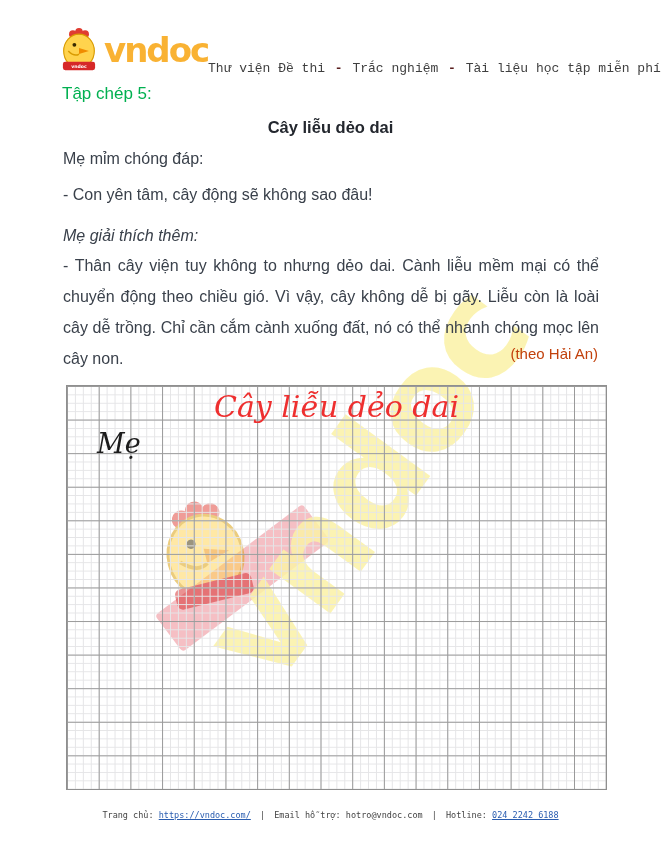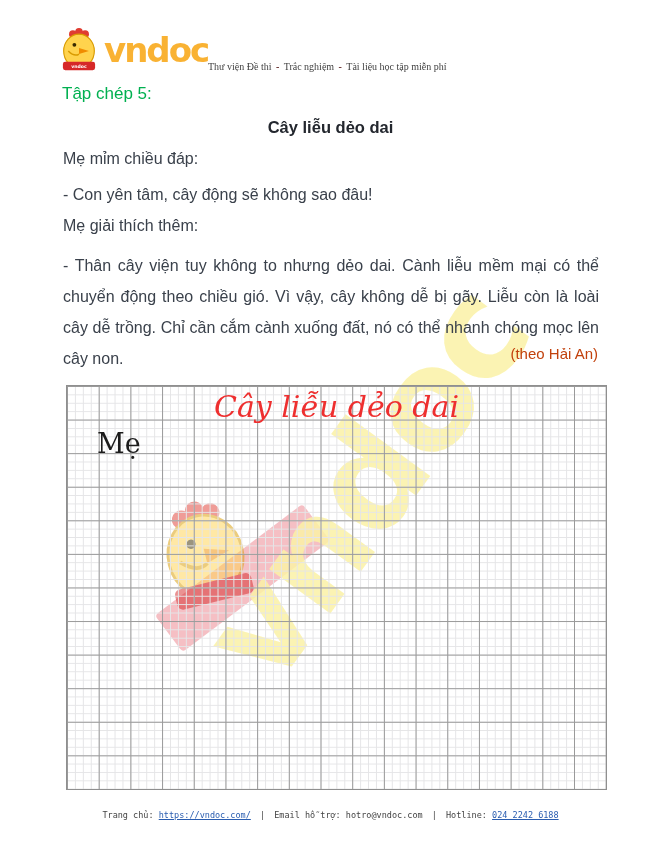--- a/index.html
+++ b/index.html
@@ -8,38 +8,38 @@
     font-family:"Liberation Sans",sans-serif;overflow:hidden;
   }
   
   .logo{position:absolute;left:56px;top:28px;display:flex;align-items:center;gap:2px;}
   .logo .wordmark{
     font-family:"DejaVu Sans",sans-serif;font-weight:800;font-size:34px;
     color:#f9b233;letter-spacing:-2px;line-height:1;padding-bottom:6px;
   }
   .tagline{
     position:absolute;left:208px;top:61px;
-    font-family:Liberation Serif, serif;
-    font-size:10px;color:#3f3f3f;white-space:nowrap;
+    font-family:Liberation Mono, monospace;
+    font-size:13px;color:#3f3f3f;white-space:nowrap;
   }
   .tagline .dash{font-weight:bold;color:#5a1f1f;padding:0 2px;}
   
   .lesson-label{
     position:absolute;left:62px;top:84px;
     font-size:17px;font-weight:normal;color:#00b050;
   }
   .lesson-title{
     position:absolute;left:63px;width:535px;top:118px;text-align:center;
     font-size:16.5px;font-weight:bold;color:#23272e;
   }
   .para{
     position:absolute;left:63px;width:536px;margin:0;
     font-size:16px;color:#3a414b;line-height:31px;
   }
-  .p1{top:143px;} .p2{top:179px;} .p3{top:210px;}
+  .p1{top:143px;} .p2{top:179px;} .p3{top:220px;font-style:italic;}
   .p4{top:250px;text-align:justify;}
   .attribution{
     position:absolute;right:63px;top:345px;
     font-size:15px;color:#c2410c;
   }
   
   .watermark{position:absolute;inset:0;z-index:0;pointer-events:none;}
   .wm-text{
     position:absolute;left:365px;top:485px;
     transform:translate(-50%,-50%) rotate(-54deg);
@@ -66,21 +66,21 @@
       7.925px 100%,
       100% 8.395px;
   }
   .grid-title{
     position:absolute;left:0;right:0;top:3px;text-align:center;
     font-family:"DejaVu Serif","Liberation Serif",serif;font-style:italic;
     font-size:30px;color:#ee2f2f;z-index:2;
   }
   .grid-start-word{
     position:absolute;left:30px;top:42px;
-    font-family:"DejaVu Serif","Liberation Serif",serif;
+    font-family:"DejaVu Serif","Liberation Serif",serif;font-style:italic;
     font-size:27px;color:#1c1c1c;z-index:2;
   }
   
   .footer{
     position:absolute;left:0;right:0;top:810px;text-align:center;
     font-family:"DejaVu Sans Mono","Liberation Mono",monospace;
     font-size:8.5px;color:#444444;white-space:nowrap;
   }
   .footer .link{color:#2a5db0;text-decoration:underline;cursor:pointer;}
   .footer .sep{padding:0 4px;}
@@ -126,21 +126,21 @@
   <span>Thư viện Đề thi</span>
   <span class="dash">-</span>
   <span>Trắc nghiệm</span>
   <span class="dash">-</span>
   <span>Tài liệu học tập miễn phí</span>
 </div>
 
 <div class="lesson-label">Tập chép 5:</div>
 <div class="lesson-title">Cây liễu dẻo dai</div>
 
-<p class="para p1">Mẹ mỉm chiều đáp:</p>
+<p class="para p1">Mẹ mỉm chóng đáp:</p>
 <p class="para p2">- Con yên tâm, cây động sẽ không sao đâu!</p>
 <p class="para p3">Mẹ giải thích thêm:</p>
 <p class="para p4">- Thân cây viện tuy không to nhưng dẻo dai. Cành liễu mềm mại có thể chuyển động theo chiều gió. Vì vậy, cây không dễ bị gãy. Liễu còn là loài cây dễ trồng. Chỉ cần cắm cành xuống đất, nó có thể nhanh chóng mọc lên cây non.</p>
 
 <div class="attribution">(theo Hải An)</div>
 
 <div class="grid">
   <div class="grid-title">Cây liễu dẻo dai</div>
   <div class="grid-start-word">Mẹ</div>
 </div>

